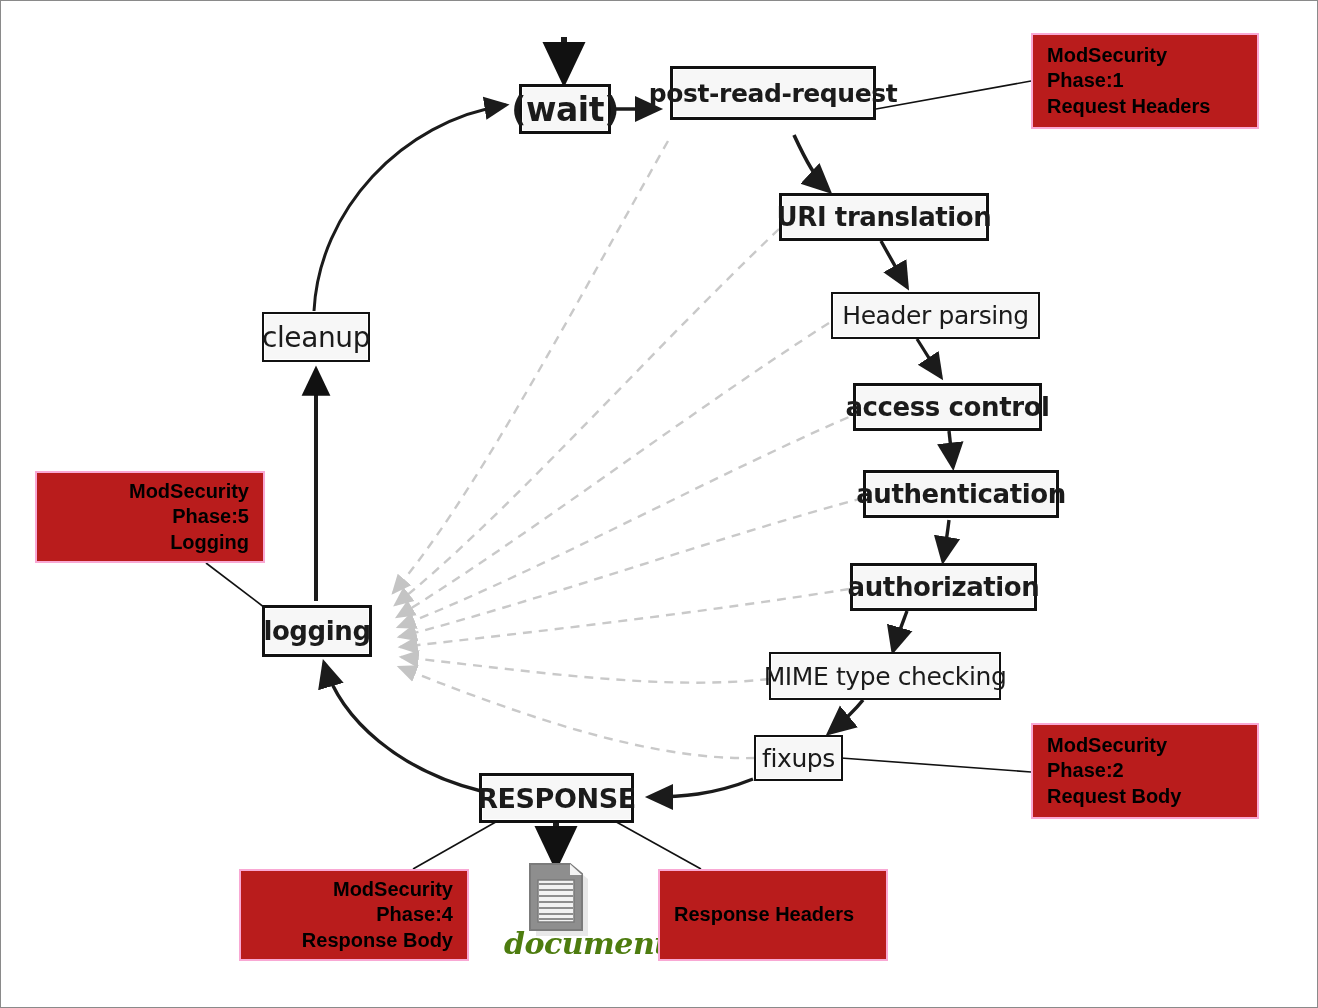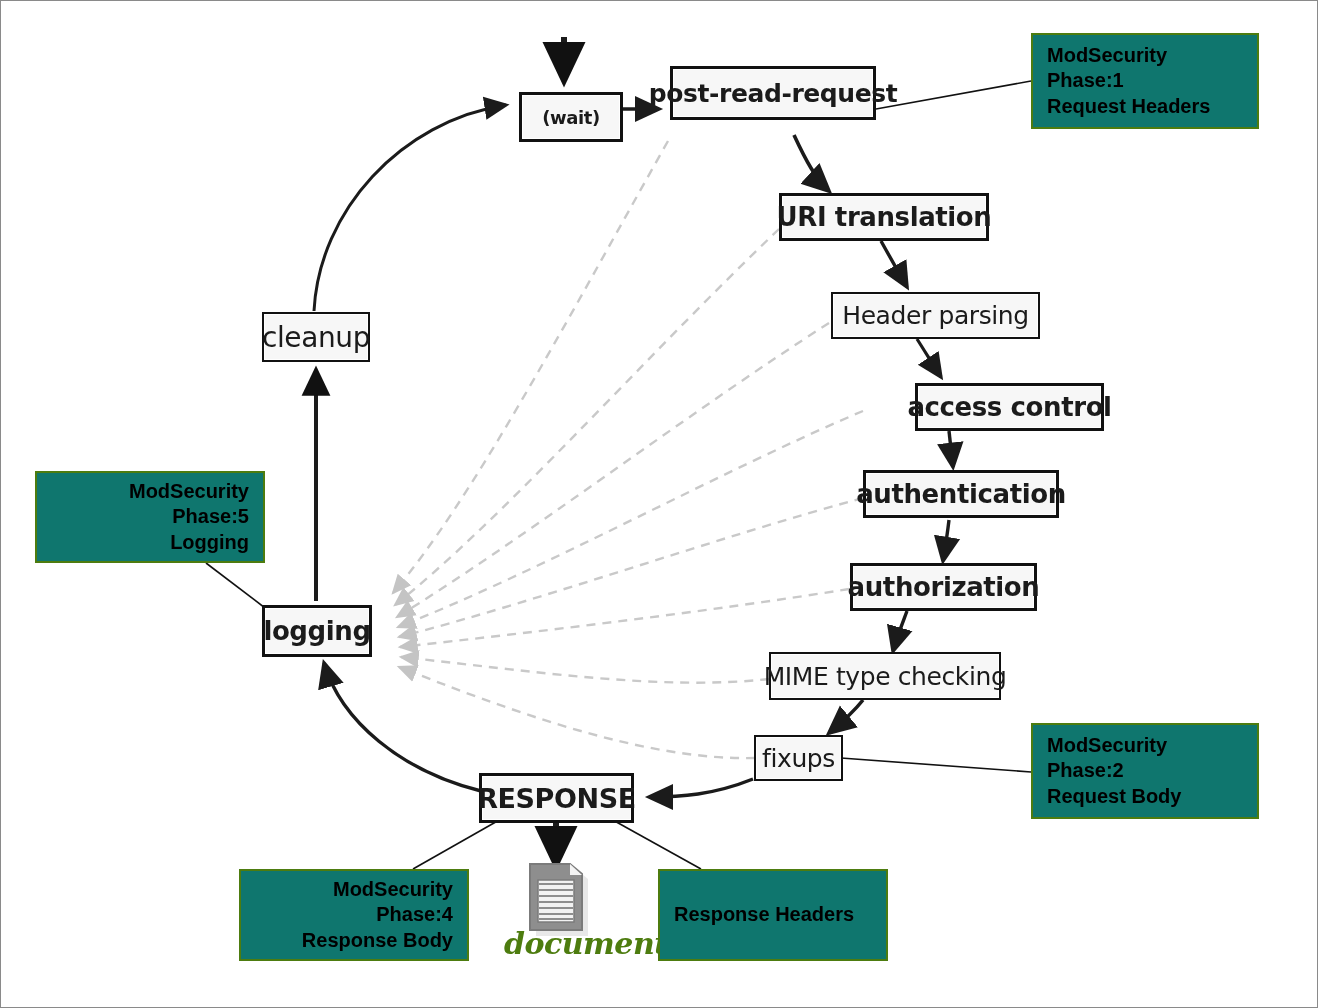--- a/index.html
+++ b/index.html
@@ -47,22 +47,22 @@
   }
   .node.thin {
     border-width: 2px;
     font-weight: normal;
   }
 
   
   .callout {
     position: absolute;
     box-sizing: border-box;
-    background: #0f766e;
-    border: 2px solid #4d7c0f;
+    background: #b91c1c;
+    border: 2px solid #f9a8d4;
     display: flex;
     flex-direction: column;
     justify-content: center;
     color: #000000;
     font-family: "Liberation Sans", sans-serif;
     font-weight: bold;
     font-size: 20px;
     line-height: 1.28;
     padding: 0 14px;
   }
@@ -148,37 +148,37 @@
 
     <g stroke="#111111" stroke-width="1.6" fill="none">
       <path d="M875,108 L1030,80"></path>
       <path d="M840,757 L1030,771"></path>
       <path d="M610,818 L700,868"></path>
       <path d="M500,818 L412,868"></path>
       <path d="M268,610 L205,562"></path>
     </g>
   </svg>
 
-  <div class="node" style="left:518px; top:83px; width:104px; height:50px; font-size:18px;margin-top:8px;">
+  <div class="node" style="left:518px; top:83px; width:92px; height:50px; font-size:33px;">
     <span>(wait)</span>
   </div>
 
   <div class="node" style="left:669px; top:65px; width:206px; height:54px; font-size:25px;">
     <span>post-read-request</span>
   </div>
 
   <div class="node" style="left:778px; top:192px; width:210px; height:48px; font-size:26px;">
     <span>URI translation</span>
   </div>
 
   <div class="node thin" style="left:830px; top:291px; width:209px; height:47px; font-size:25px;">
     <span>Header parsing</span>
   </div>
 
-  <div class="node" style="left:914px; top:382px; width:189px; height:48px; font-size:26px;">
+  <div class="node" style="left:852px; top:382px; width:189px; height:48px; font-size:26px;">
     <span>access control</span>
   </div>
 
   <div class="node" style="left:862px; top:469px; width:196px; height:48px; font-size:26px;">
     <span>authentication</span>
   </div>
 
   <div class="node" style="left:849px; top:562px; width:187px; height:48px; font-size:26px;">
     <span>authorization</span>
   </div>

